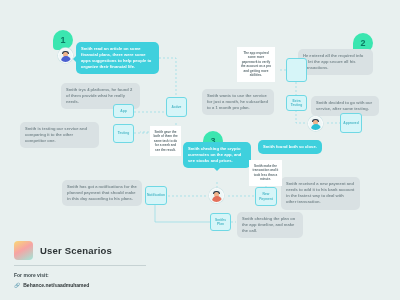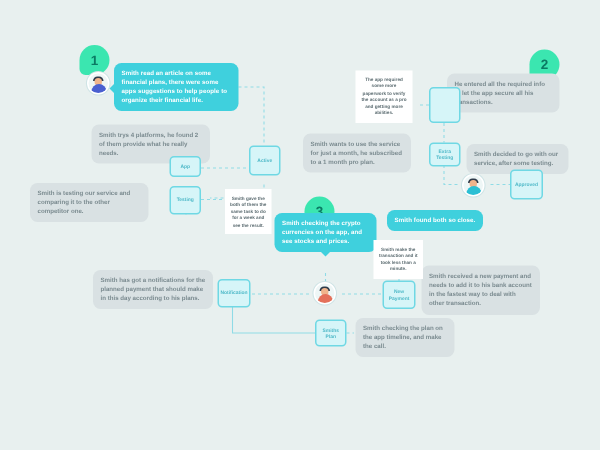--- a/index.html
+++ b/index.html
@@ -252,14 +252,26 @@
   </div>
 
   <div class="fbox" style="left:210px; top:213px; width:21px; height:18px;">
     <span>Smiths Plan</span>
   </div>
 
   <div class="fbox" style="left:255px; top:187px; width:22px; height:19px;">
     <span>New Payment</span>
   </div>
 
+  <div class="footer">
+    <div class="f-row">
+      <span class="f-logo"></span>
+      <span class="f-title">User Scenarios</span>
+    </div>
+    <div class="f-rule"></div>
+    <div class="f-small">For more visit:</div>
+    <div class="f-link">
+      <span class="lnk-ico">🔗</span>
+      <span>Behance.net/saadmuhamed</span>
+    </div>
+  </div>
 
 </div>
 
 </body></html>

